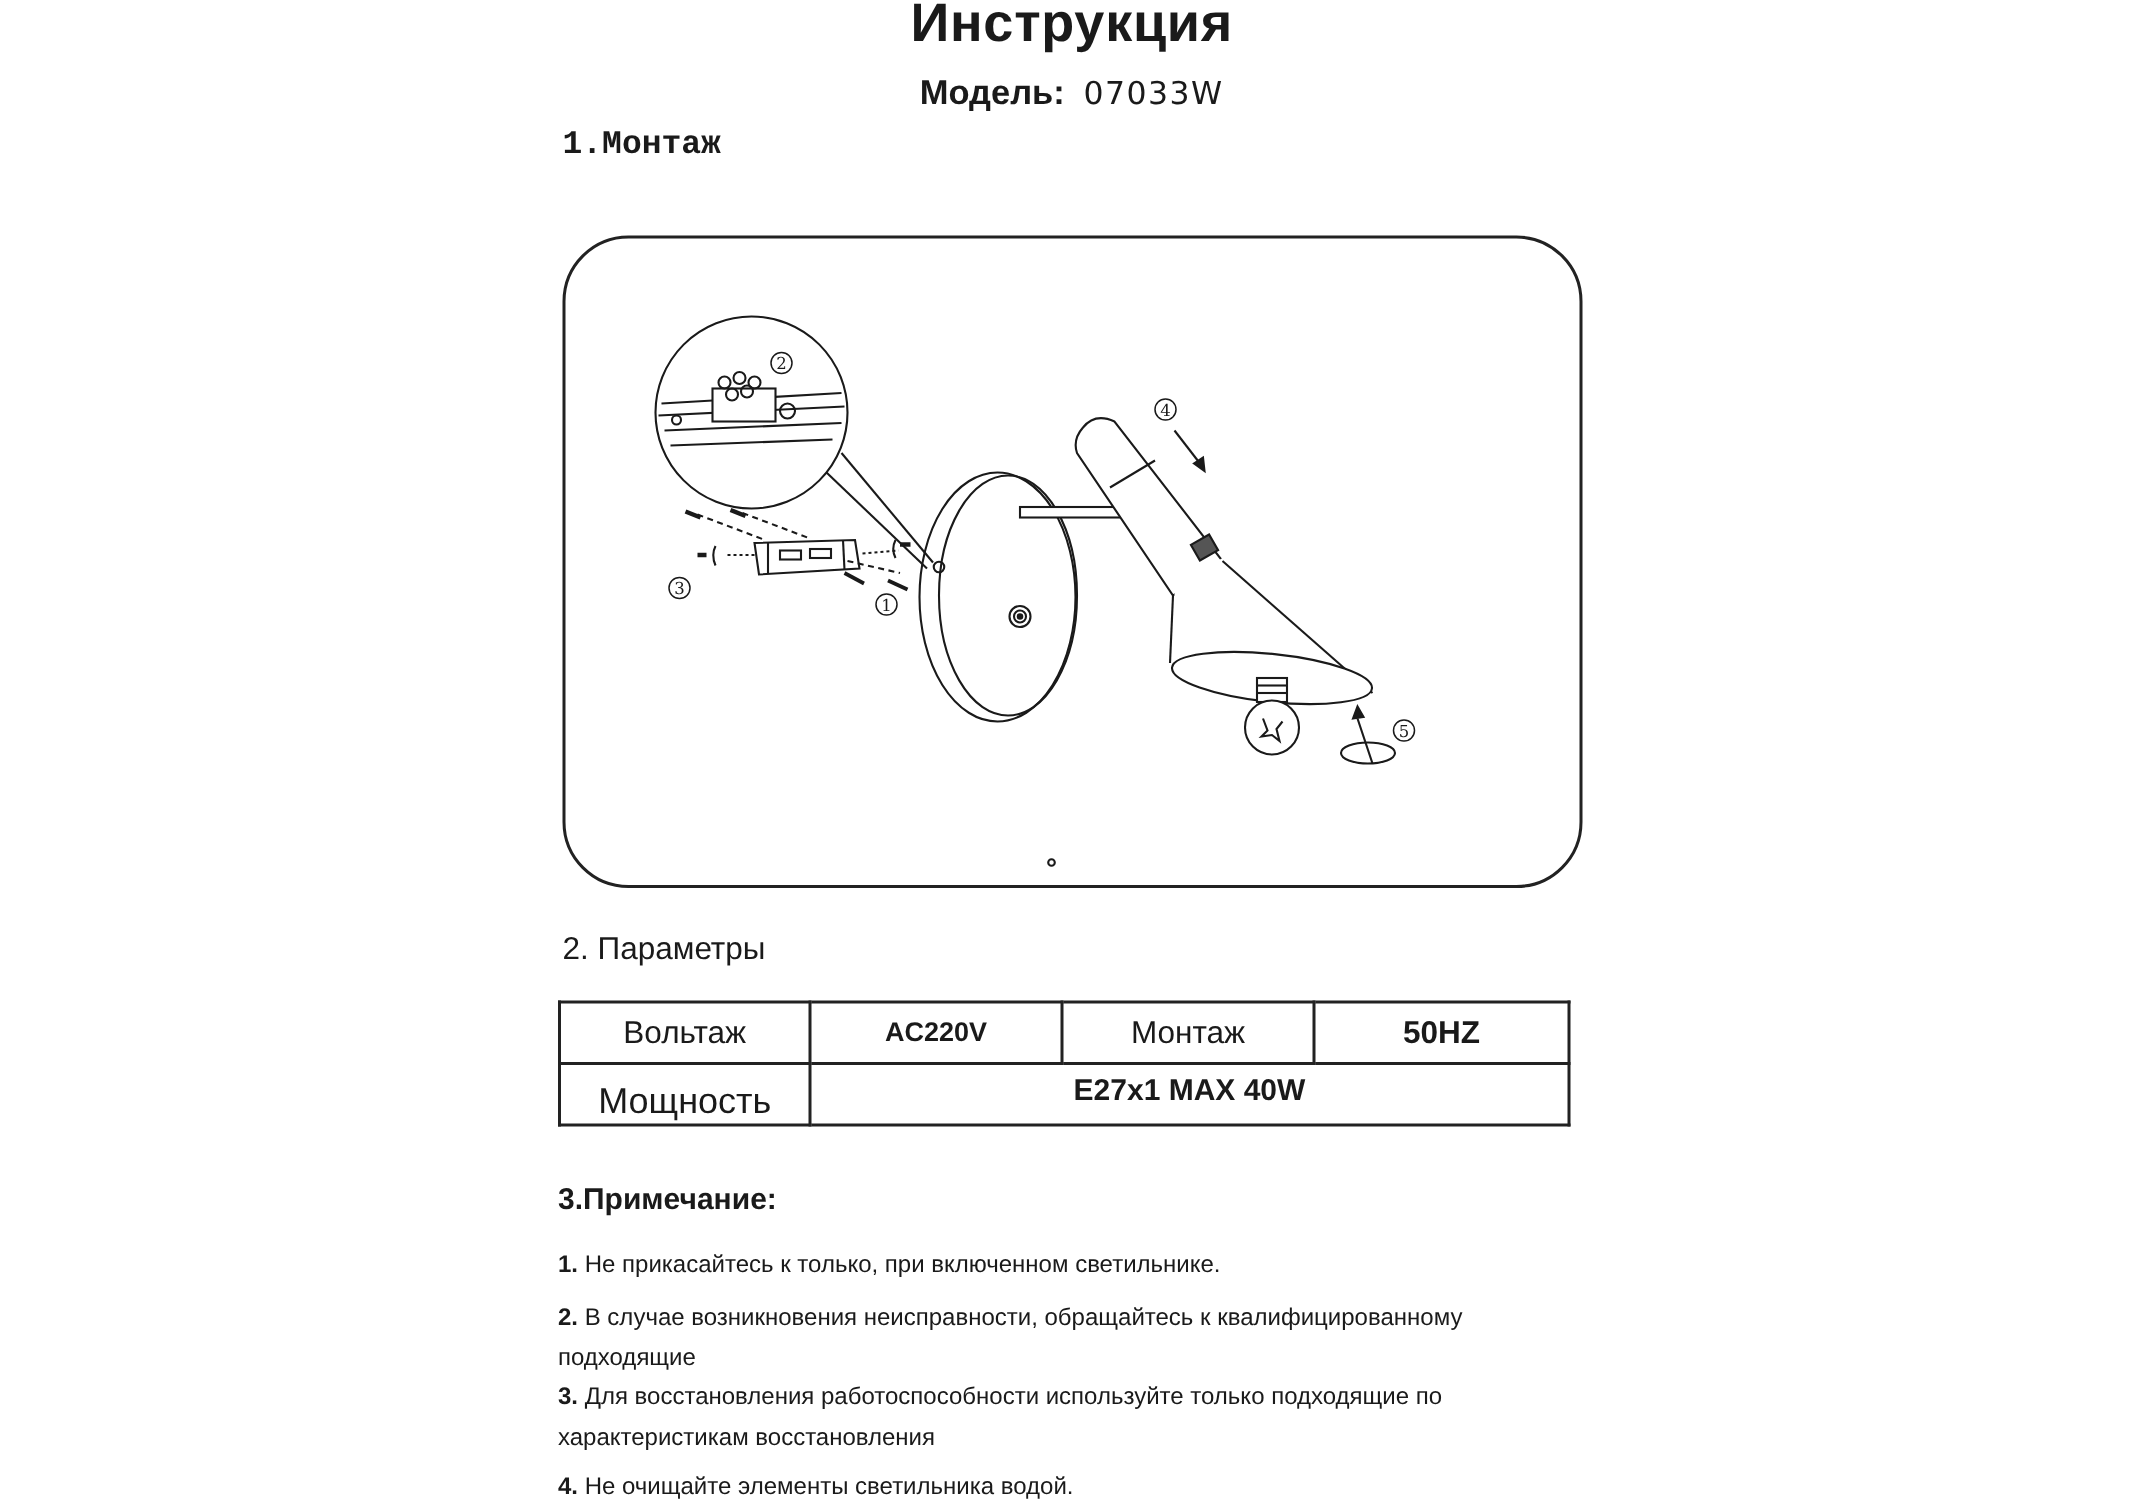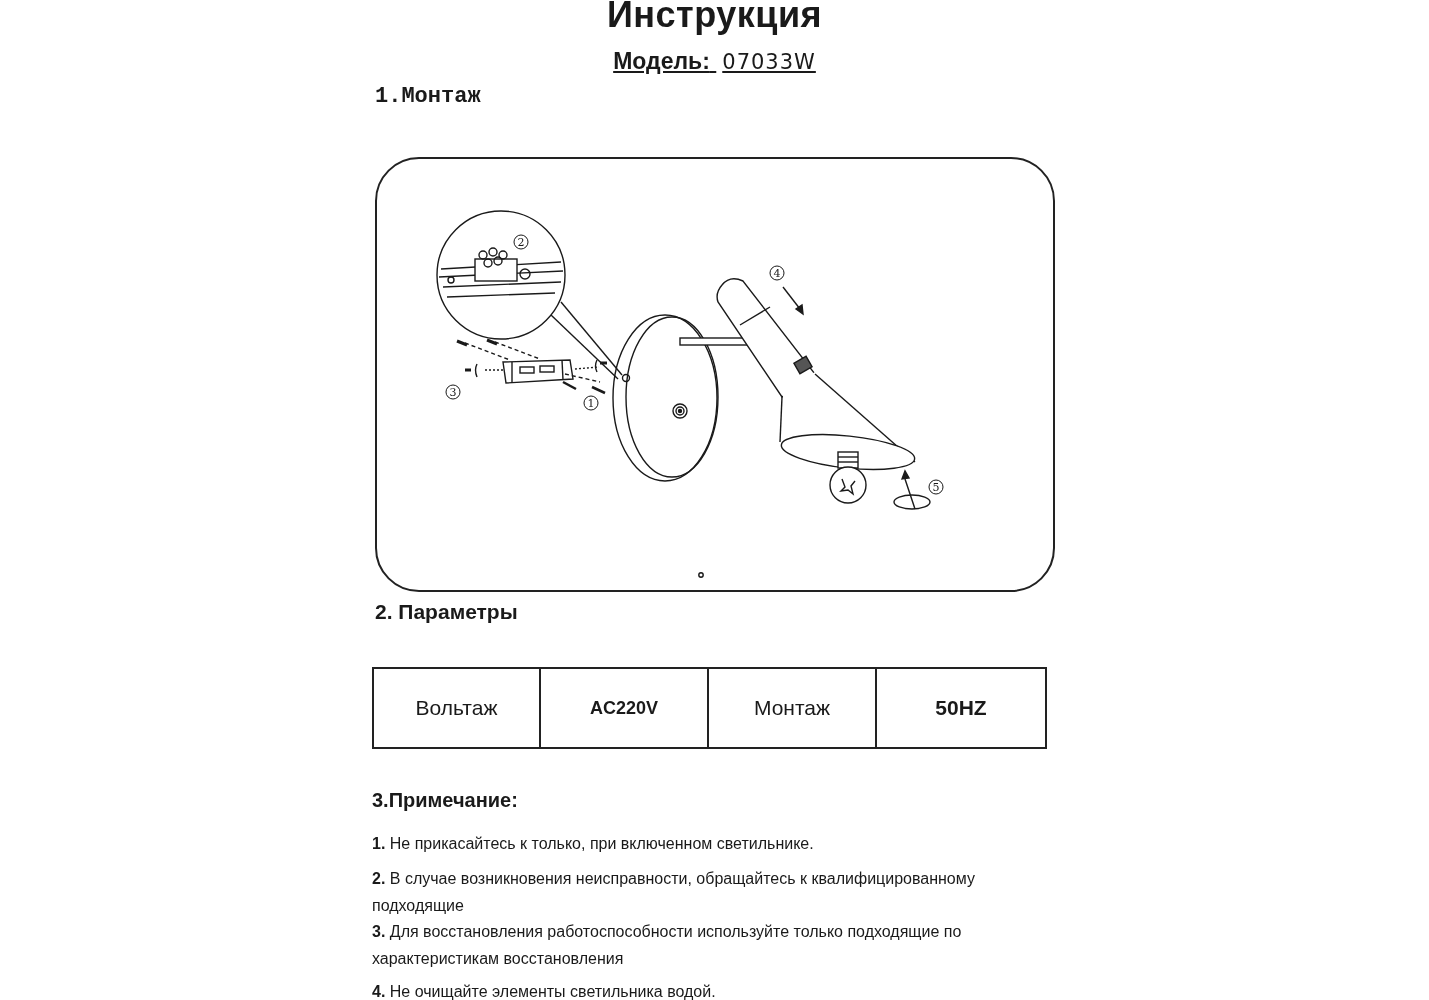--- a/index.html
+++ b/index.html
@@ -1,27 +1,27 @@
 <!DOCTYPE html>
 <html><head>
 <meta charset="utf-8">
 <style>
   html, body { margin: 0; padding: 0; background: #ffffff; }
   body { width: 1429px; height: 1000px; position: relative; overflow: hidden;
          font-family: "Liberation Sans", sans-serif; color: #1a1a1a; }
   .abs { position: absolute; }
   .title { left: 0; width: 1429px; top: -6px; text-align: center;
            font-size: 36px; font-weight: bold; letter-spacing: 0.5px; }
-  .model { left: 0; width: 1429px; top: 48px; text-align: center; font-size: 23px; text-decoration: underline; }
+  .model { left: 0; width: 1429px; top: 48px; text-align: center; font-size: 23px; }
   .model .lbl { font-weight: bold; }
   .model .val { font-family: "DejaVu Sans", sans-serif; font-weight: normal; font-size: 21px; letter-spacing: 1px; margin-left: 6px; }
   .sec1 { left: 375px; top: 84px; font-size: 22px; font-weight: bold; font-family: Liberation Mono, monospace; }
   .diagram { left: 375px; top: 157px; width: 680px; height: 435px; border: 2px solid #222; border-radius: 44px; box-sizing: border-box; }
   .diagram svg { position: absolute; left: -2px; top: -2px; }
-  .sec2 { left: 375px; top: 600px; font-size: 21px; font-weight: bold; font-family: "Liberation Sans Narrow", "Liberation Sans", sans-serif; }
+  .sec2 { left: 375px; top: 621px; font-size: 21px; font-weight: normal; font-family: "Liberation Sans Narrow", "Liberation Sans", sans-serif; }
   table.params { position: absolute; left: 372px; top: 667px; width: 675px; height: 82px; border-collapse: collapse; }
   table.params td { border: 2px solid #222; text-align: center; padding: 0; }
   table.params tr { height: 41px; }
   .c-label { font-size: 21px; font-weight: normal; margin-top: 43px; }
   .c-val { font-size: 21px; font-weight: bold; }
   .c-label.big { font-size: 24px; vertical-align: bottom; line-height: 28px; }
   .sec3 { left: 372px; top: 789px; font-size: 20px; font-weight: bold; text-align: center; }
   .note { left: 372px; font-size: 16px; line-height: 27px; width: 700px; }
   .note b { font-weight: bold; }
 </style>
@@ -138,20 +138,24 @@
 
 <div class="abs sec2">2. Параметры</div>
 <table class="params">
   <tbody>
       <tr>
     <td class="c-label" style="width:165px">Вольтаж</td>
     <td class="c-val" style="width:166px;font-size:18px">AC220V</td>
     <td class="c-label" style="width:166px">Монтаж</td>
     <td class="c-val">50HZ</td>
   </tr>
+  <tr>
+    <td class="c-label big">Мощность</td>
+    <td class="c-val" colspan="3" style="font-size:20px;vertical-align:top;padding-top:6px">E27x1 MAX 40W</td>
+  </tr>
 </tbody>
   </table>
 
 <div class="abs sec3">3.Примечание:</div>
 
 <div class="abs note" style="top:830px">
   <b>1.</b> <span>Не прикасайтесь к только, при включенном светильнике.</span>
 </div>
 <div class="abs note" style="top:865px">
   <b>2.</b> <span>В случае возникновения неисправности, обращайтесь к квалифицированному</span><br>

